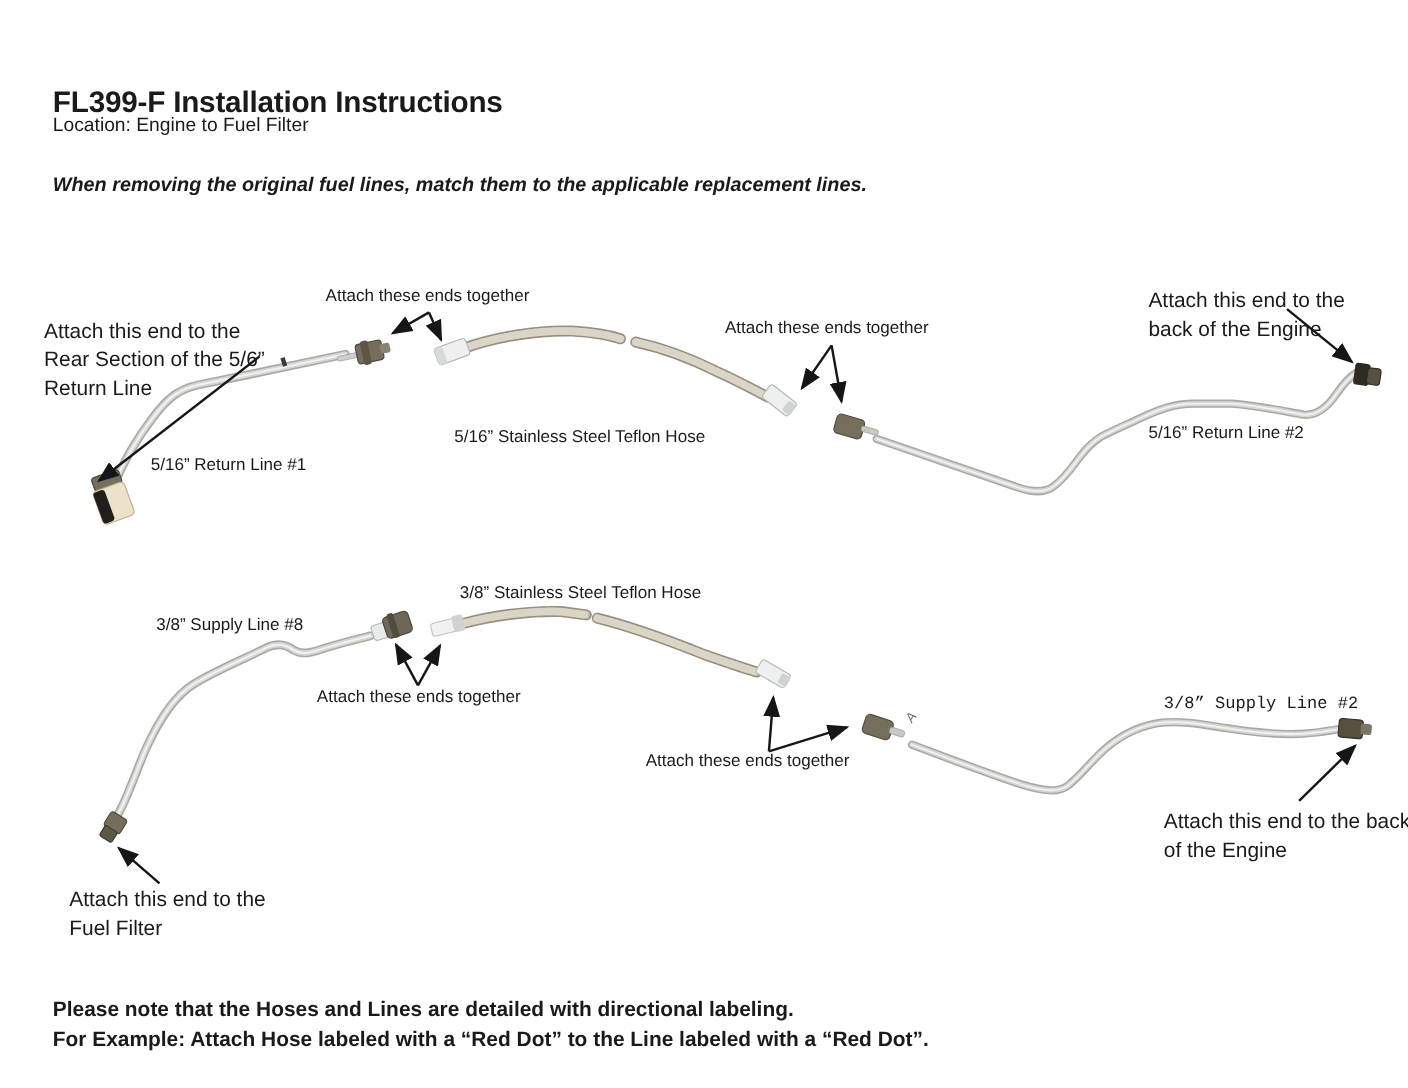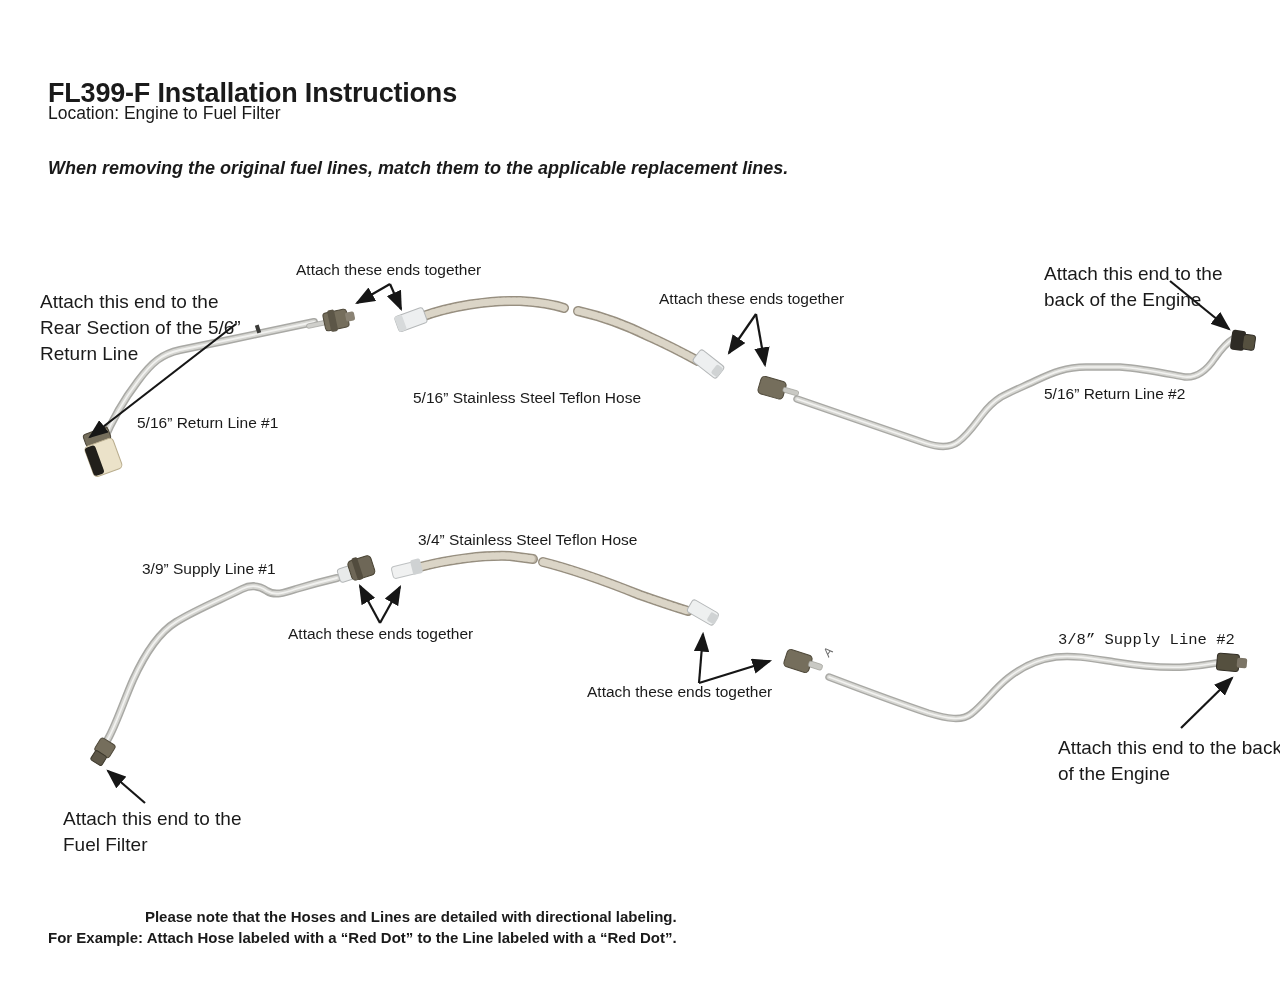--- a/index.html
+++ b/index.html
@@ -10,21 +10,21 @@
     font-family:"Liberation Sans", sans-serif;
     color:#1a1a1a;
     overflow:hidden;
   }
   .abs{position:absolute;}
   .title{font-size:27px;font-weight:bold;letter-spacing:-0.2px;}
   .subtitle{font-size:17.5px;font-weight:normal;}
   .intro{font-size:18px;font-weight:bold;font-style:italic;}
   .note{font-size:19px;line-height:1.36;}
   .partlabel{font-size:15.5px;white-space:nowrap;}
-  .footer{font-size:15px;font-weight:bold;line-height:1.42;text-align:right;}
+  .footer{font-size:19px;font-weight:bold;line-height:1.42;}
   .dirmark{font-size:12px;font-style:italic;color:#6b6b6b;transform:rotate(-55deg);}
   svg{position:absolute;left:0;top:0;}
 </style>
 </head>
 <body>
 
 <div class="canvas">
 
   <svg width="1280" height="989" viewBox="0 0 1280 989">
     <defs>
@@ -165,22 +165,22 @@
   <div class="abs intro" style="left:48px;top:158px;">When removing the original fuel lines, match them to the applicable replacement lines.</div>
 
   <div class="abs partlabel" style="left:296px;top:261px;">Attach these ends together</div>
   <div class="abs note" style="left:40px;top:289px;width:208px;">Attach this end to the Rear Section of the 5/6” Return Line</div>
   <div class="abs partlabel" style="left:413px;top:341px;margin-top:48px;">5/16” Stainless Steel Teflon Hose</div>
   <div class="abs partlabel" style="left:659px;top:290px;">Attach these ends together</div>
   <div class="abs note" style="left:1044px;top:261px;width:222px;">Attach this end to the back of the Engine</div>
   <div class="abs partlabel" style="left:1044px;top:385px;">5/16” Return Line #2</div>
   <div class="abs partlabel" style="left:137px;top:414px;text-align:center;">5/16” Return Line #1</div>
 
-  <div class="abs partlabel" style="left:418px;top:531px;">3/4” Stainless Steel Teflon Hose</div>
-  <div class="abs partlabel" style="left:142px;top:560px;">3/9” Supply Line #1</div>
+  <div class="abs partlabel" style="left:418px;top:531px;">3/8” Stainless Steel Teflon Hose</div>
+  <div class="abs partlabel" style="left:142px;top:560px;">3/8” Supply Line #8</div>
   <div class="abs partlabel" style="left:288px;top:625px;">Attach these ends together</div>
   <div class="abs partlabel" style="left:587px;top:683px;">Attach these ends together</div>
   <div class="abs partlabel" style="left:1058px;top:631px;font-family:Liberation Mono, monospace;">3/8” Supply Line #2</div>
   <div class="abs note" style="left:1058px;top:735px;width:225px;">Attach this end to the back of the Engine</div>
   <div class="abs note" style="left:63px;top:806px;width:200px;">Attach this end to the Fuel Filter</div>
   <div class="abs dirmark" style="left:824px;top:645px;">A</div>
 
   <div class="abs footer" style="left:48px;top:906px;">
     <div>Please note that the Hoses and Lines are detailed with directional labeling.</div>
     <div>For Example: Attach Hose labeled with a “Red Dot” to the Line labeled with a “Red Dot”.</div>

